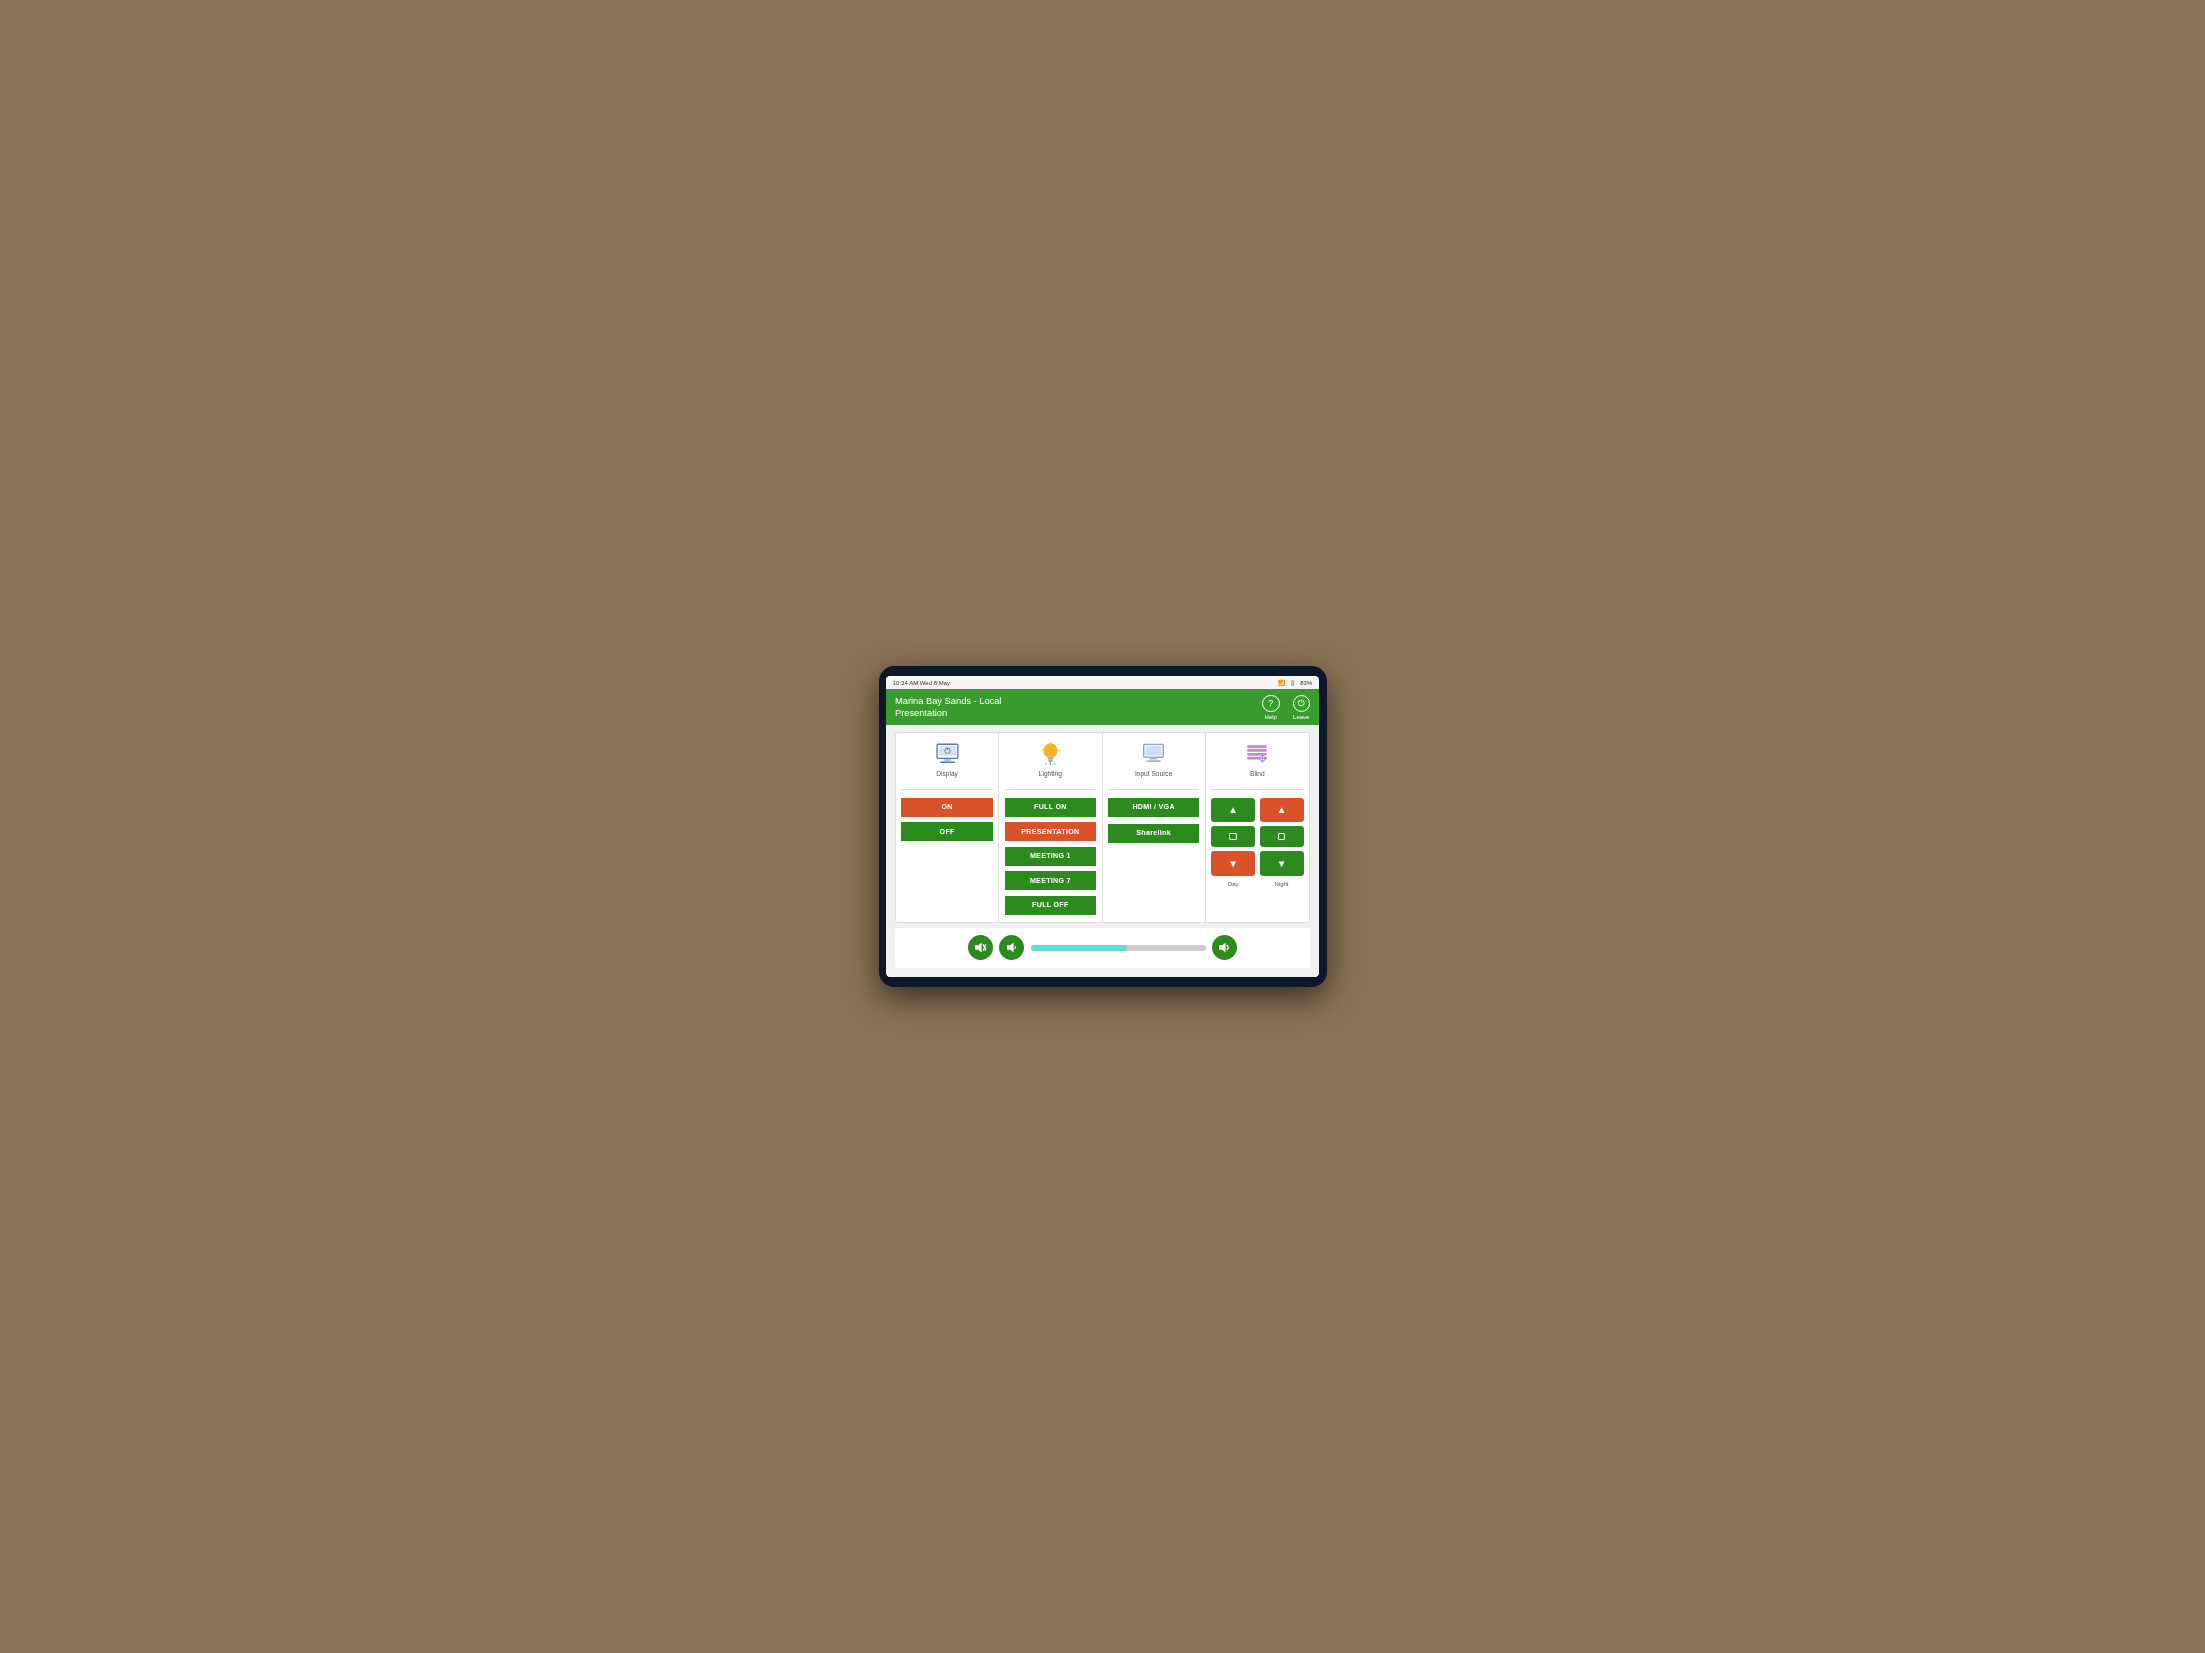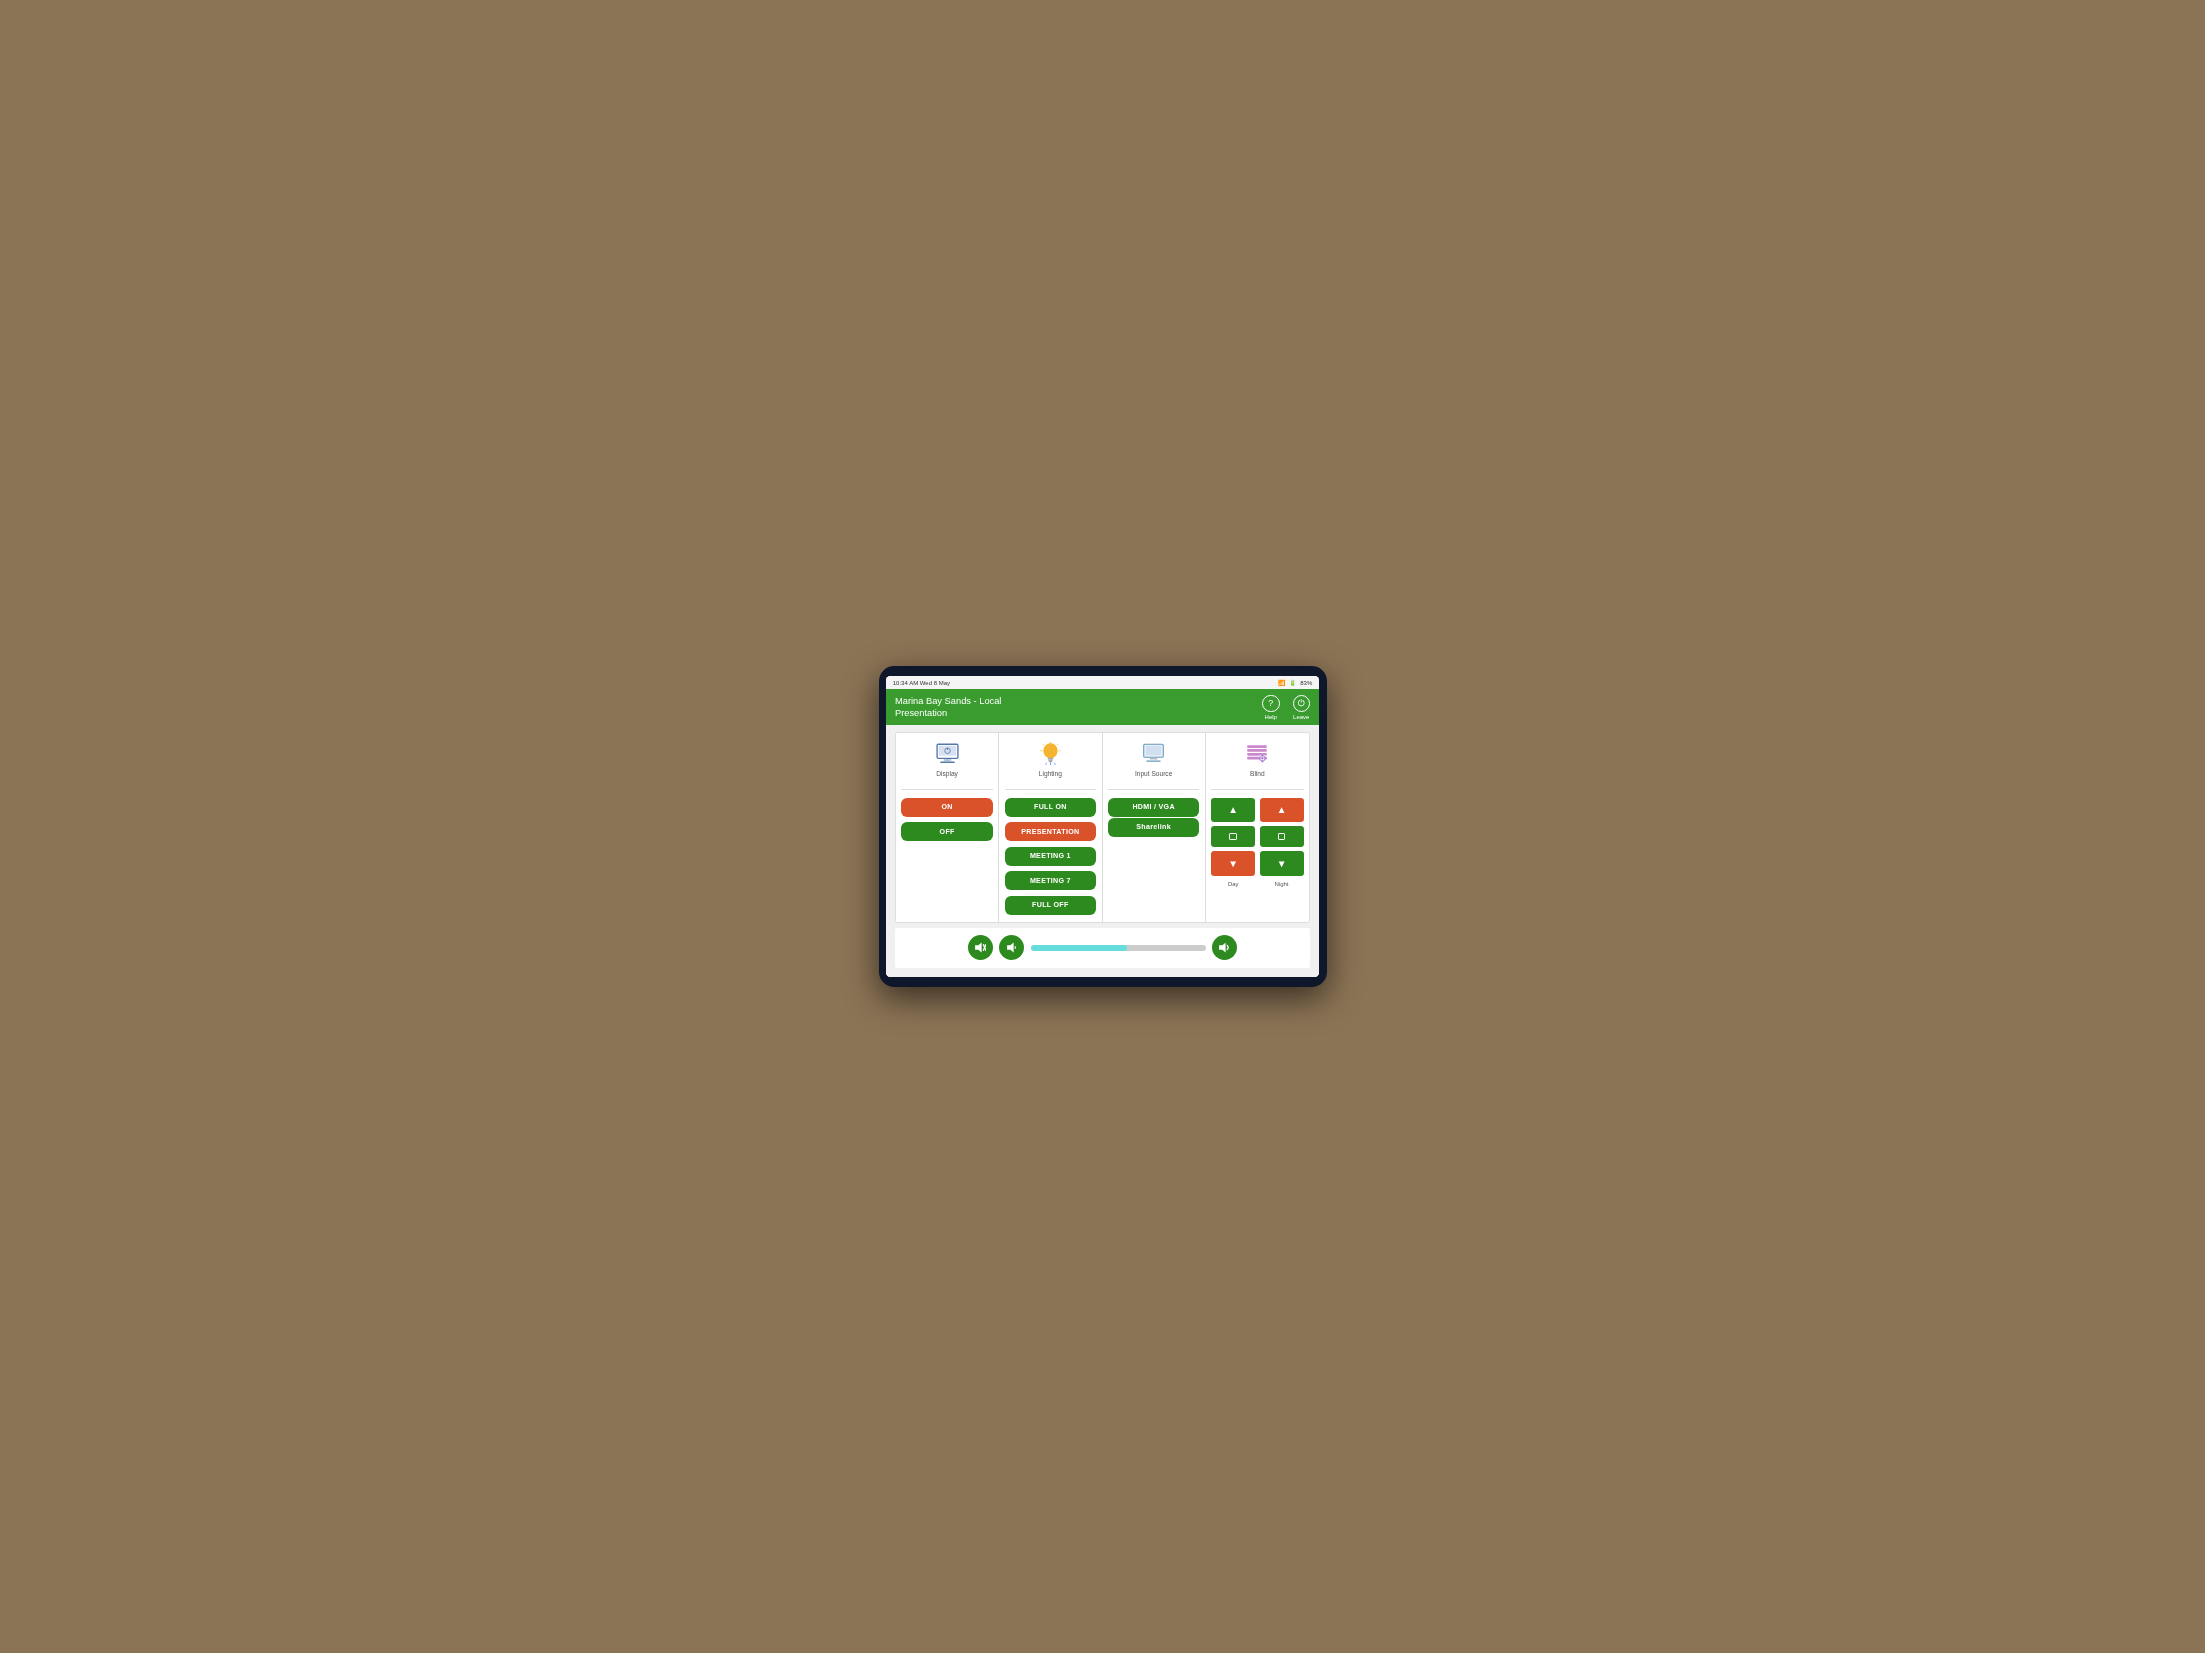--- a/index.html
+++ b/index.html
@@ -136,21 +136,21 @@
     
     .col-divider {
       width: 100%;
       border-top: 0.5px solid #ddd;
       margin: 2.2px 0;
     }
 
     
     .btn {
       border: none;
-      border-radius: 6px;
+      border-radius: 0;
       color: white;
       font-size: 7.1px;
       font-weight: 600;
       cursor: pointer;
       padding: 5.5px 3.3px;
       width: 100%;
       text-align: center;
       letter-spacing: 0.3px;
     }
     .btn-green {
@@ -204,21 +204,21 @@
       display: grid;
       grid-template-columns: 1fr 1fr;
       gap: 4.4px;
       width: 100%;
     }
 
     
     .input-buttons {
       display: flex;
       flex-direction: column;
-      gap: 1px;
+      gap: 7px;
       width: 100%;
     }
 
     
     .volume-bar-section {
       display: flex;
       align-items: center;
       justify-content: center;
       gap: 6.6px;
       padding: 7.7px 8.8px;

